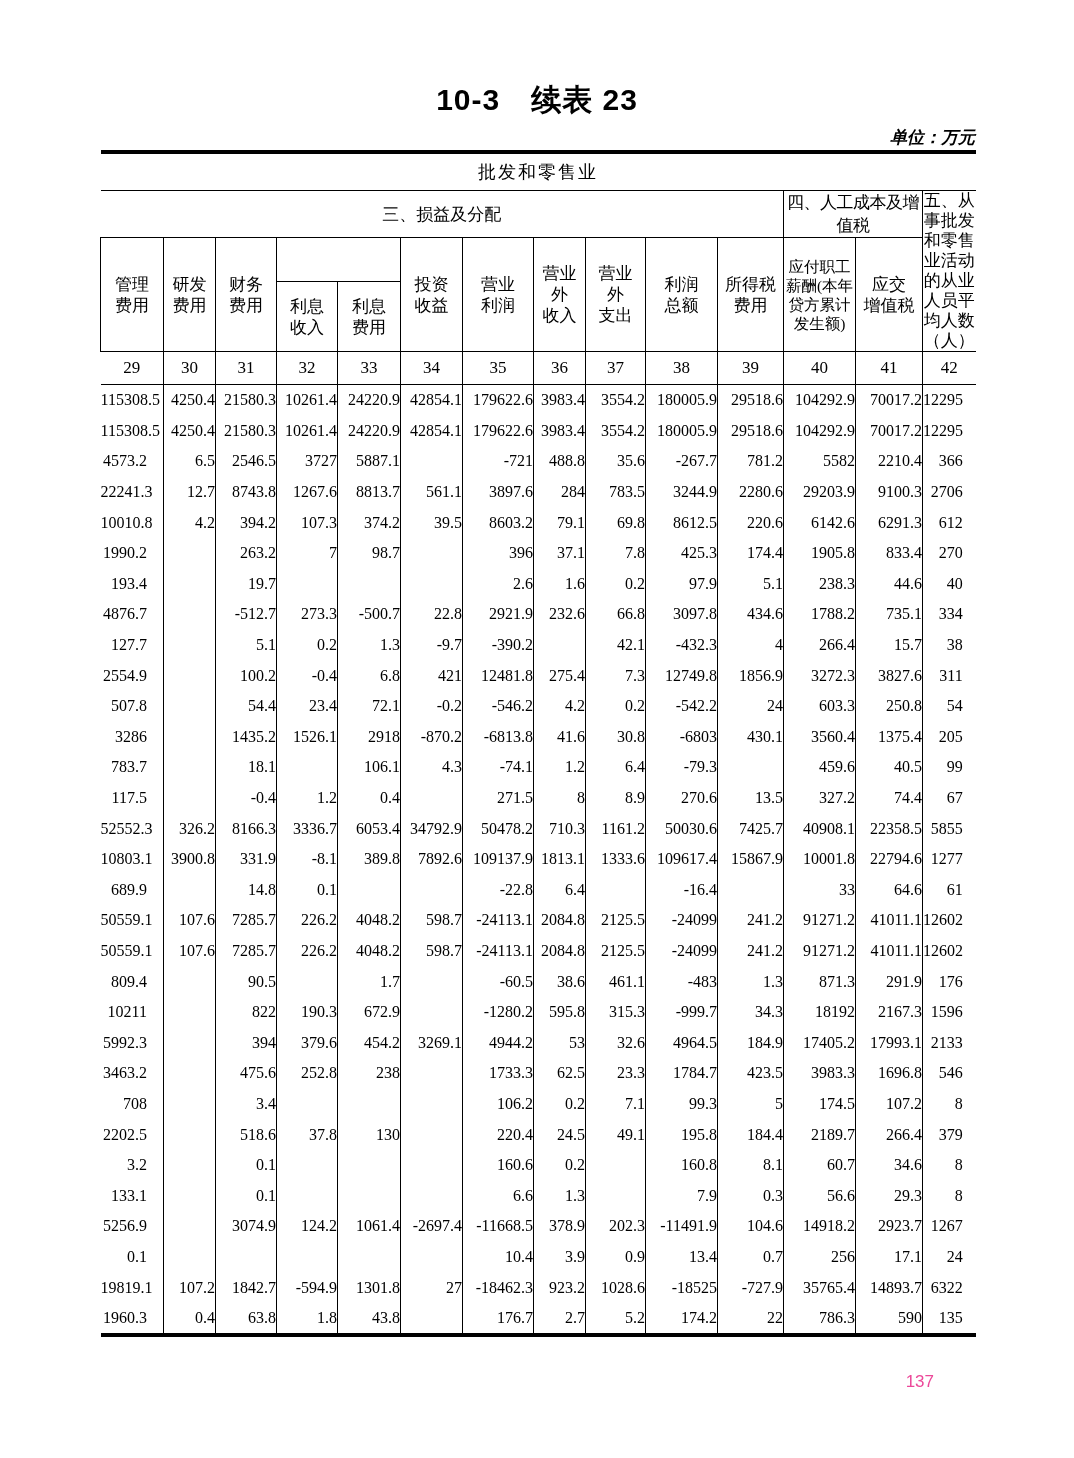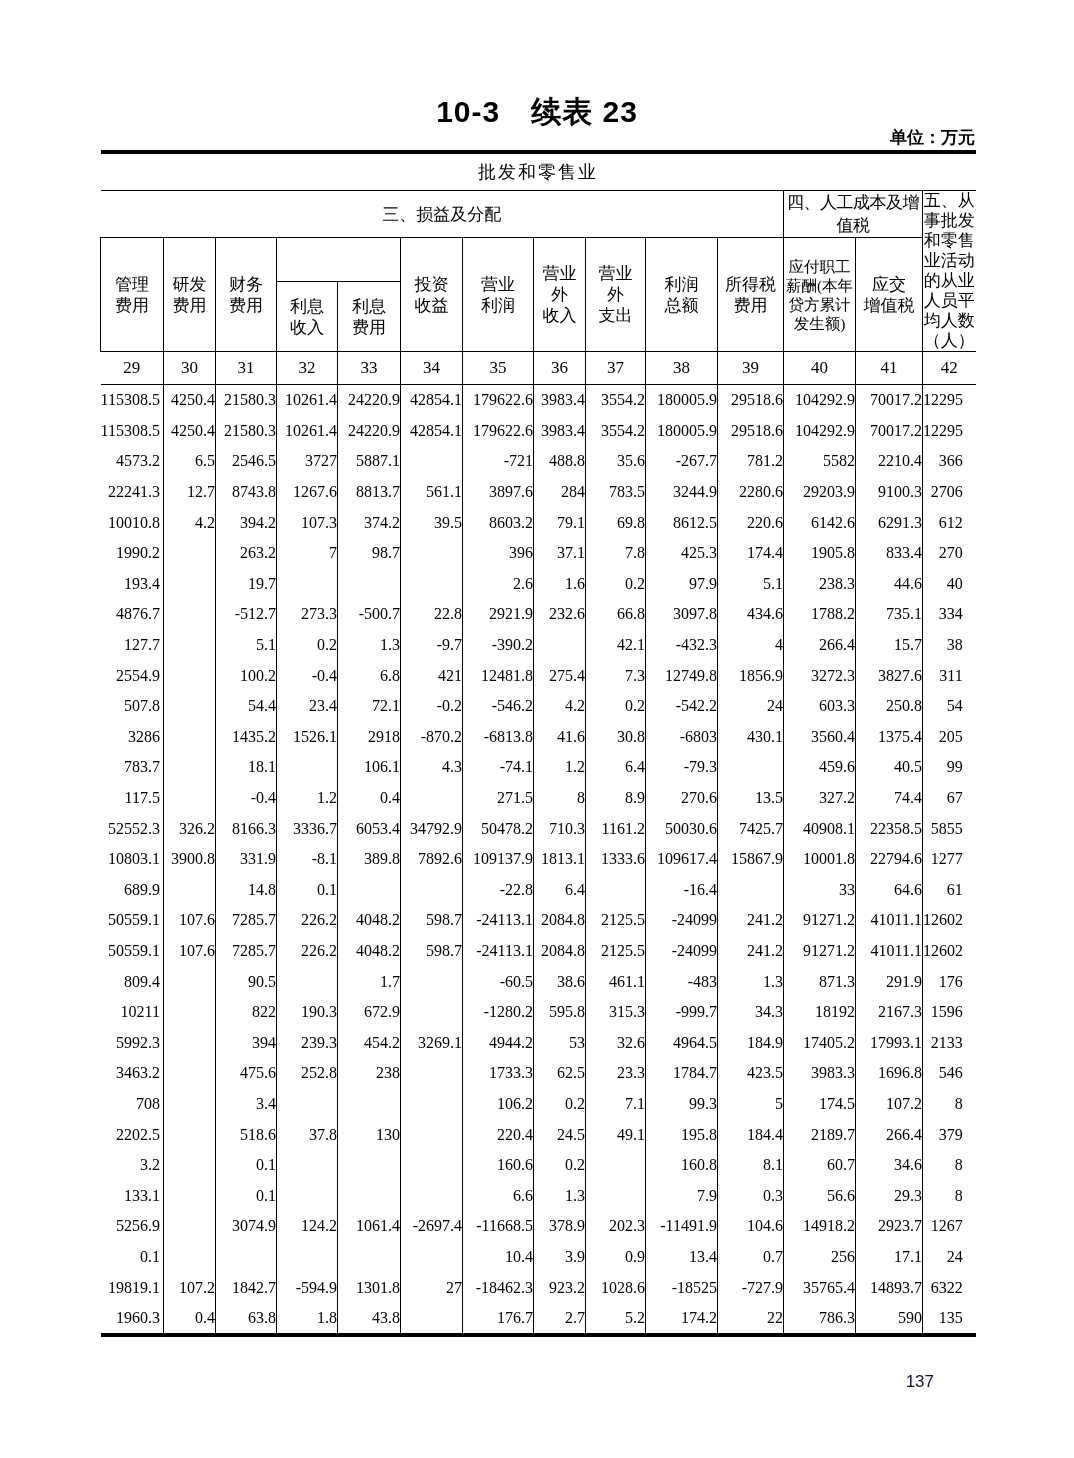--- a/index.html
+++ b/index.html
@@ -7,33 +7,34 @@
     position: relative;
     width: 1074px;
     height: 1458px;
     background: #ffffff;
     color: #000;
     font-family: "Liberation Serif", "DejaVu Serif", serif;
     overflow: hidden;
   }
   .title {
     position: absolute;
-    top: 92px; left: 0; width: 100%;
+    top: 80px; left: 0; width: 100%;
     text-align: center;
     font-family: "Liberation Sans", "DejaVu Sans", sans-serif;
     font-weight: bold;
     font-size: 30px;
     letter-spacing: 1px;
   }
   .unit {
     position: absolute;
     top: 126px; right: 99px;
     font-family: "Liberation Sans", "DejaVu Sans", sans-serif;
     font-weight: bold;
     font-size: 17px;
+    font-style: italic;
   }
   table.main {
     position: absolute;
     left: 100px; top: 150px;
     width: 875px;
     border-collapse: collapse;
     table-layout: fixed;
     border-top: 4px solid #000;
     border-bottom: 4px solid #000;
   }
@@ -91,28 +92,28 @@
   tr.nums th.first { border-left: none; }
   
   tbody td {
     height: 30.6px;
     font-size: 16px;
     text-align: right;
     padding-right: 4px;
     white-space: nowrap;
     border-left: 1.5px solid #000;
   }
-  tbody td.c0 { border-left: none; padding-right: 3px; }
+  tbody td.c0 { border-left: none; padding-right: 16px; }
   tbody td.c13 { padding-right: 13px; }
   .pageno {
     position: absolute;
     top: 1372px; right: 140px;
     font-family: "Liberation Sans", "DejaVu Sans", sans-serif;
     font-size: 17px;
-    color: #0f172a;
+    color: #ec4899;
   }
 </style>
 </head>
 <body>
 
 <div class="sheet">
   <div class="title">10-3　续表 23</div>
   <div class="unit">单位：万元</div>
 
   <table class="main">
@@ -534,21 +535,21 @@
           <td class="c9">-999.7</td>
           <td class="c10">34.3</td>
           <td class="c11">18192</td>
           <td class="c12">2167.3</td>
           <td class="c13">1596</td>
         </tr>
         <tr>
           <td class="c0">5992.3</td>
           <td class="c1"></td>
           <td class="c2">394</td>
-          <td class="c3">239.3</td>
+          <td class="c3">379.6</td>
           <td class="c4">454.2</td>
           <td class="c5">3269.1</td>
           <td class="c6">4944.2</td>
           <td class="c7">53</td>
           <td class="c8">32.6</td>
           <td class="c9">4964.5</td>
           <td class="c10">184.9</td>
           <td class="c11">17405.2</td>
           <td class="c12">17993.1</td>
           <td class="c13">2133</td>

